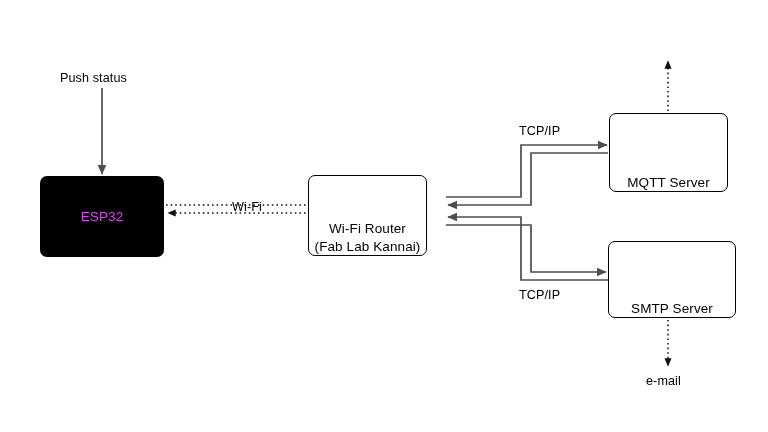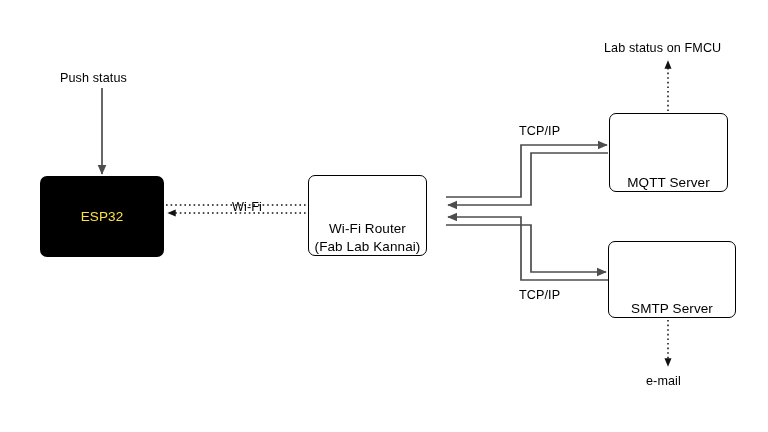--- a/index.html
+++ b/index.html
@@ -36,21 +36,21 @@
     letter-spacing: 0.1px;
   }
   .node.outlined {
     background: #ffffff;
     border: 1.4px solid #000000;
     align-items: flex-end;
   }
   .node.filled {
     background: #000000;
     border: none;
-    color: #fde047;
+    color: #d946ef;
   }
   .node-label {
     white-space: pre-line;
     padding: 0 4px;
   }
   .edge-label {
     position: absolute;
     font-size: 12.6px;
     color: #000000;
     white-space: nowrap;
@@ -115,17 +115,16 @@
   </div>
 
   <div class="edge-label" style="left:60px; top:71px;">Push status</div>
 
   <div class="edge-label" style="left:232px; top:184px;margin-top:16px;">Wi-Fi</div>
 
   <div class="edge-label" style="left:519px; top:124px;">TCP/IP</div>
 
   <div class="edge-label" style="left:519px; top:288px;">TCP/IP</div>
 
-  <div class="edge-label" style="left:604px; top:41px;">Lab status on FMCU</div>
 
   <div class="edge-label" style="left:646px; top:374px;">e-mail</div>
 
 </div>
 
 </body></html>

